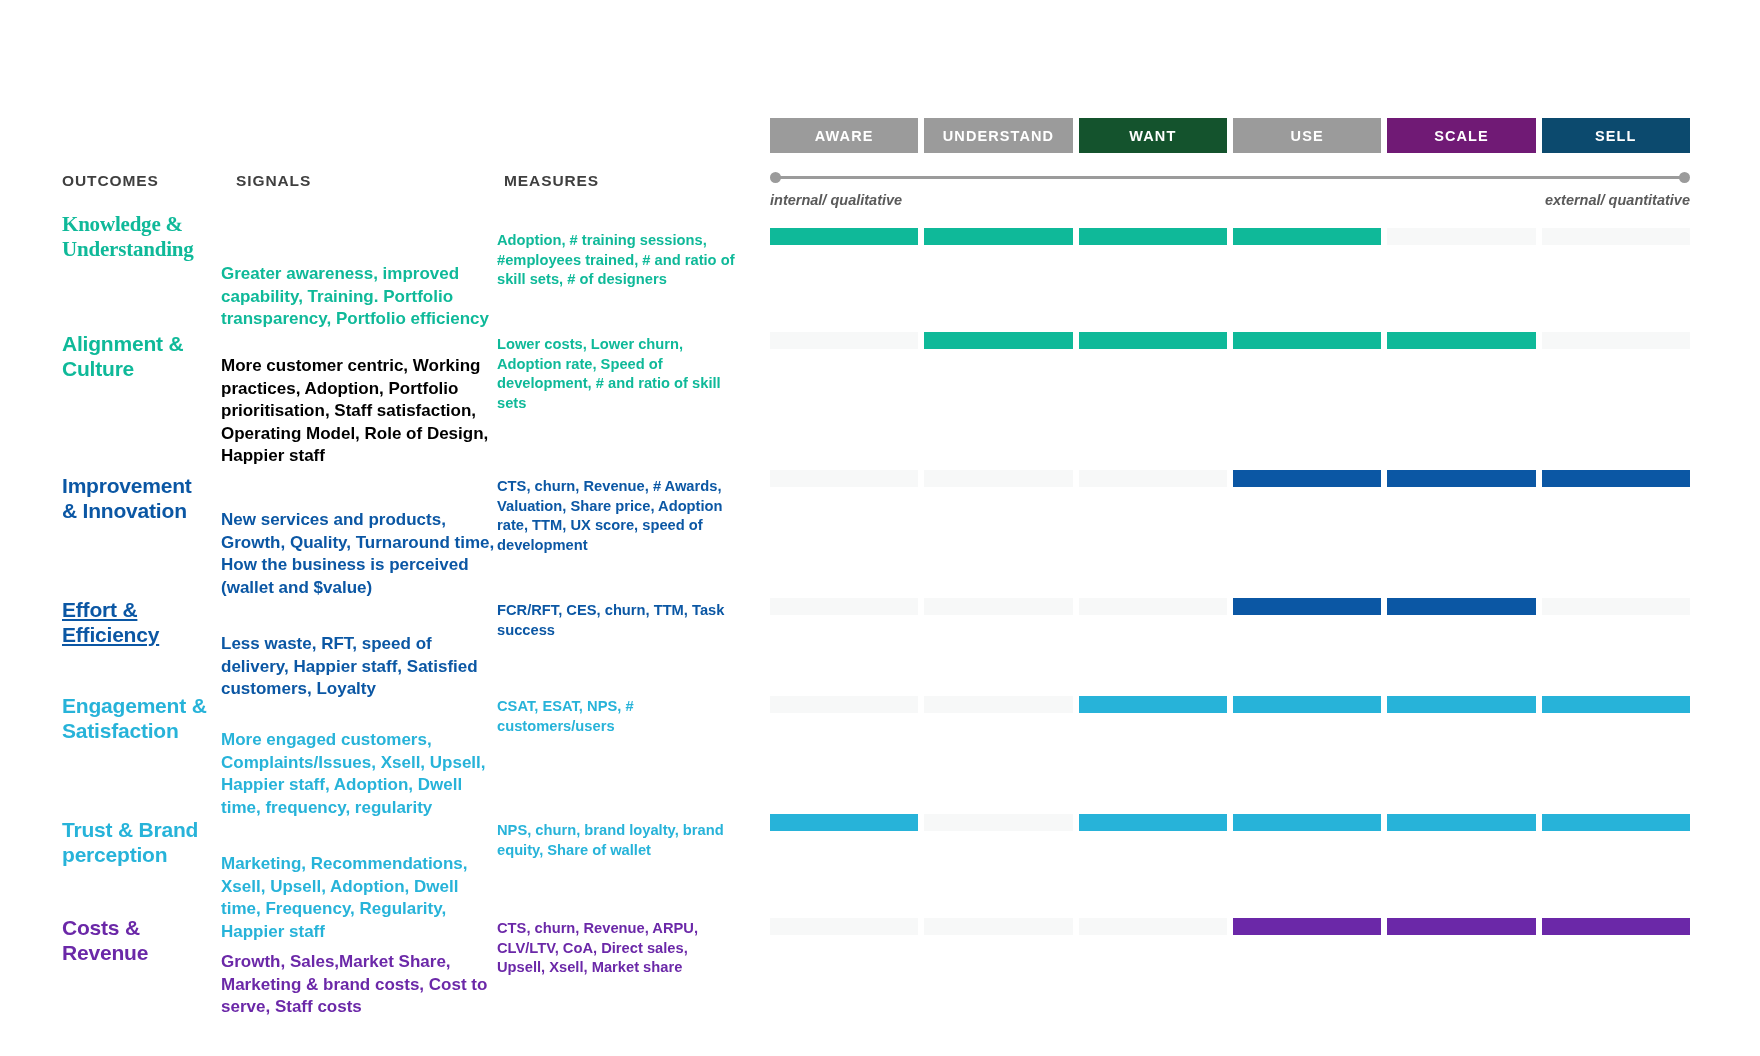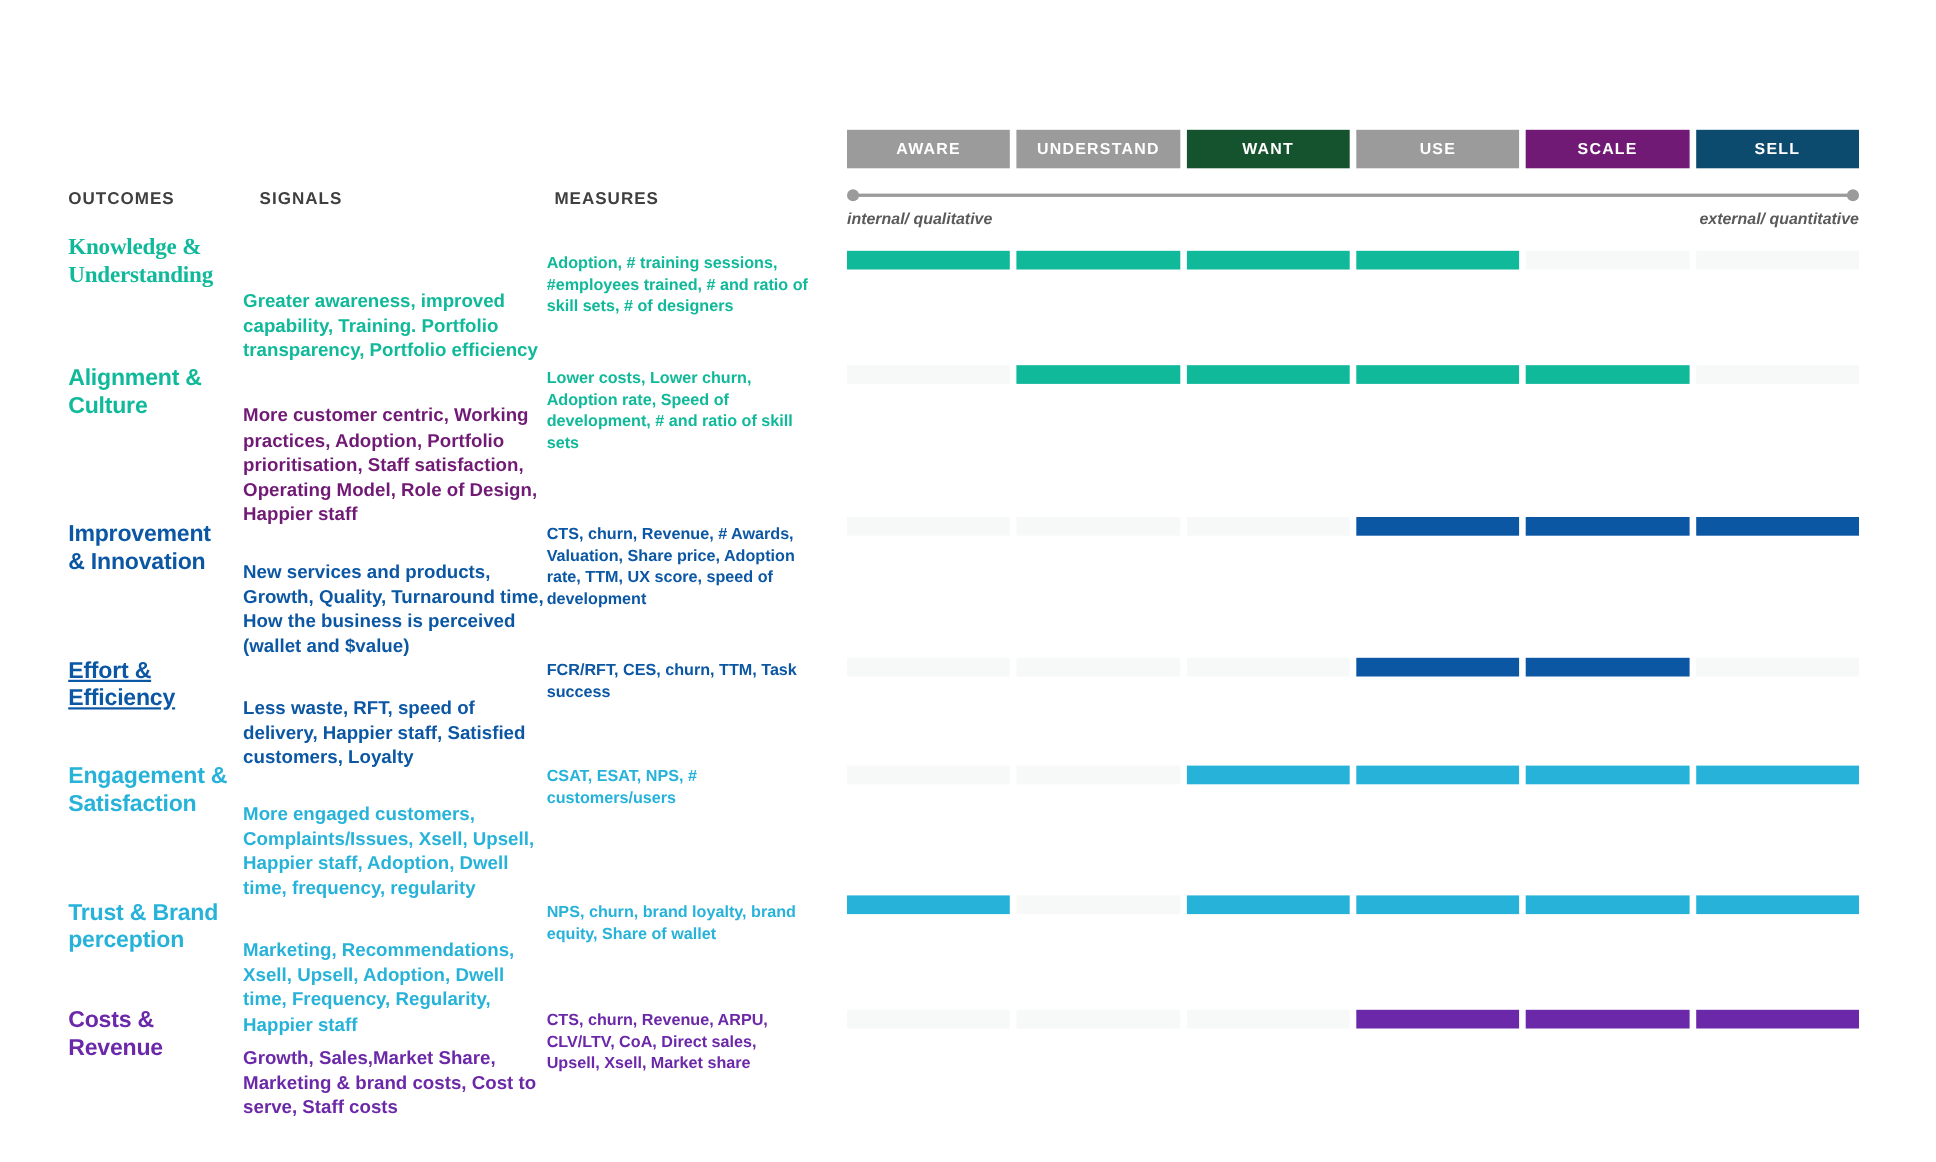--- a/index.html
+++ b/index.html
@@ -189,21 +189,21 @@
           <div class="cell" style="background: rgb(15, 185, 153);"></div>
           <div class="cell" style="background: rgb(15, 185, 153);"></div>
           <div class="cell" style="background: rgb(15, 185, 153);"></div>
           <div class="cell" style="background: rgb(15, 185, 153);"></div>
           <div class="cell" style="background: rgb(247, 248, 248);"></div>
           <div class="cell" style="background: rgb(247, 248, 248);"></div>
         </div>
       </div>
       <div class="row" style="top: 0px;">
         <div class="row-outcome" style="color: rgb(15, 185, 153); top: 332px;">Alignment &amp; Culture</div>
-        <div class="row-signals" style="color: #701a75; top: 335px;">More customer centric, Working practices, Adoption, Portfolio prioritisation, Staff satisfaction, Operating Model, Role of Design, Happier staff</div>
+        <div class="row-signals" style="color: #000000; top: 323px;">More customer centric, Working practices, Adoption, Portfolio prioritisation, Staff satisfaction, Operating Model, Role of Design, Happier staff</div>
         <div class="row-measures" style="color: rgb(15, 185, 153); top: 335px;">Lower costs, Lower churn, Adoption rate, Speed of development, # and ratio of skill sets</div>
         <div class="row-track" style="top: 332px;">
           <div class="cell" style="background: rgb(247, 248, 248);"></div>
           <div class="cell" style="background: rgb(15, 185, 153);"></div>
           <div class="cell" style="background: rgb(15, 185, 153);"></div>
           <div class="cell" style="background: rgb(15, 185, 153);"></div>
           <div class="cell" style="background: rgb(15, 185, 153);"></div>
           <div class="cell" style="background: rgb(247, 248, 248);"></div>
         </div>
       </div>

